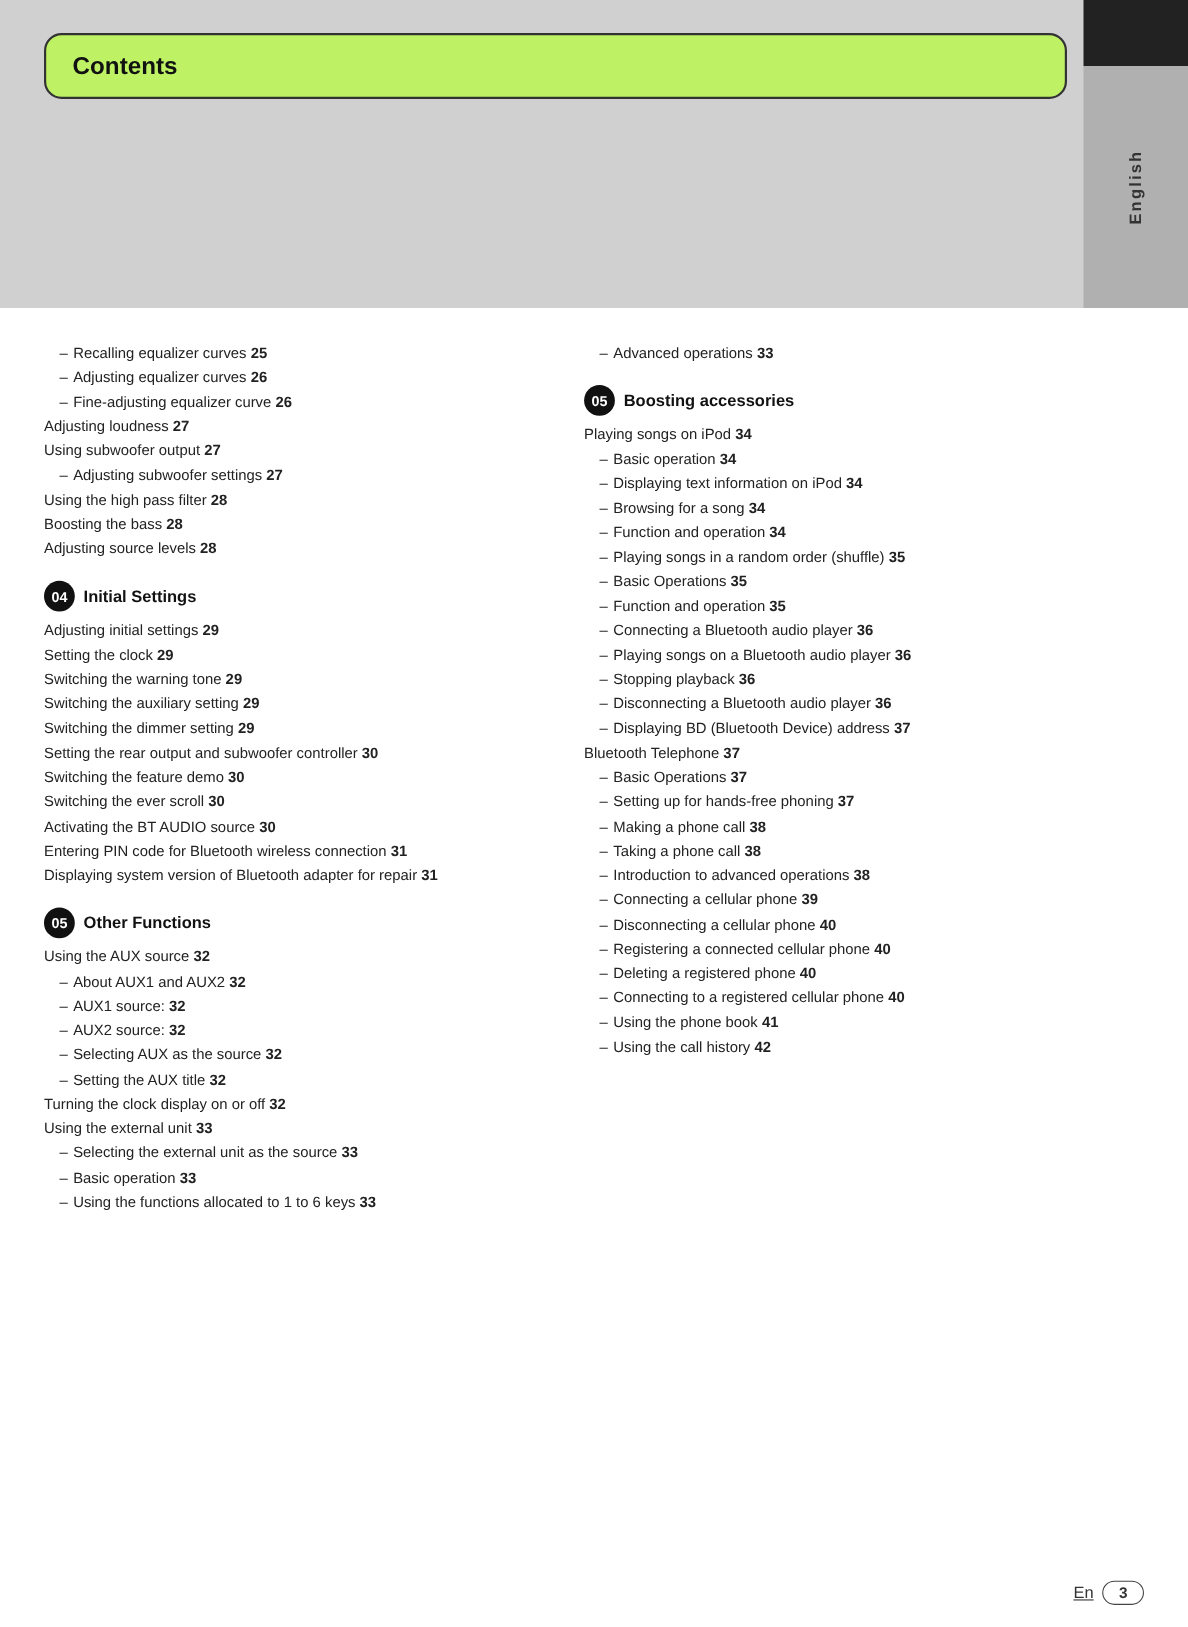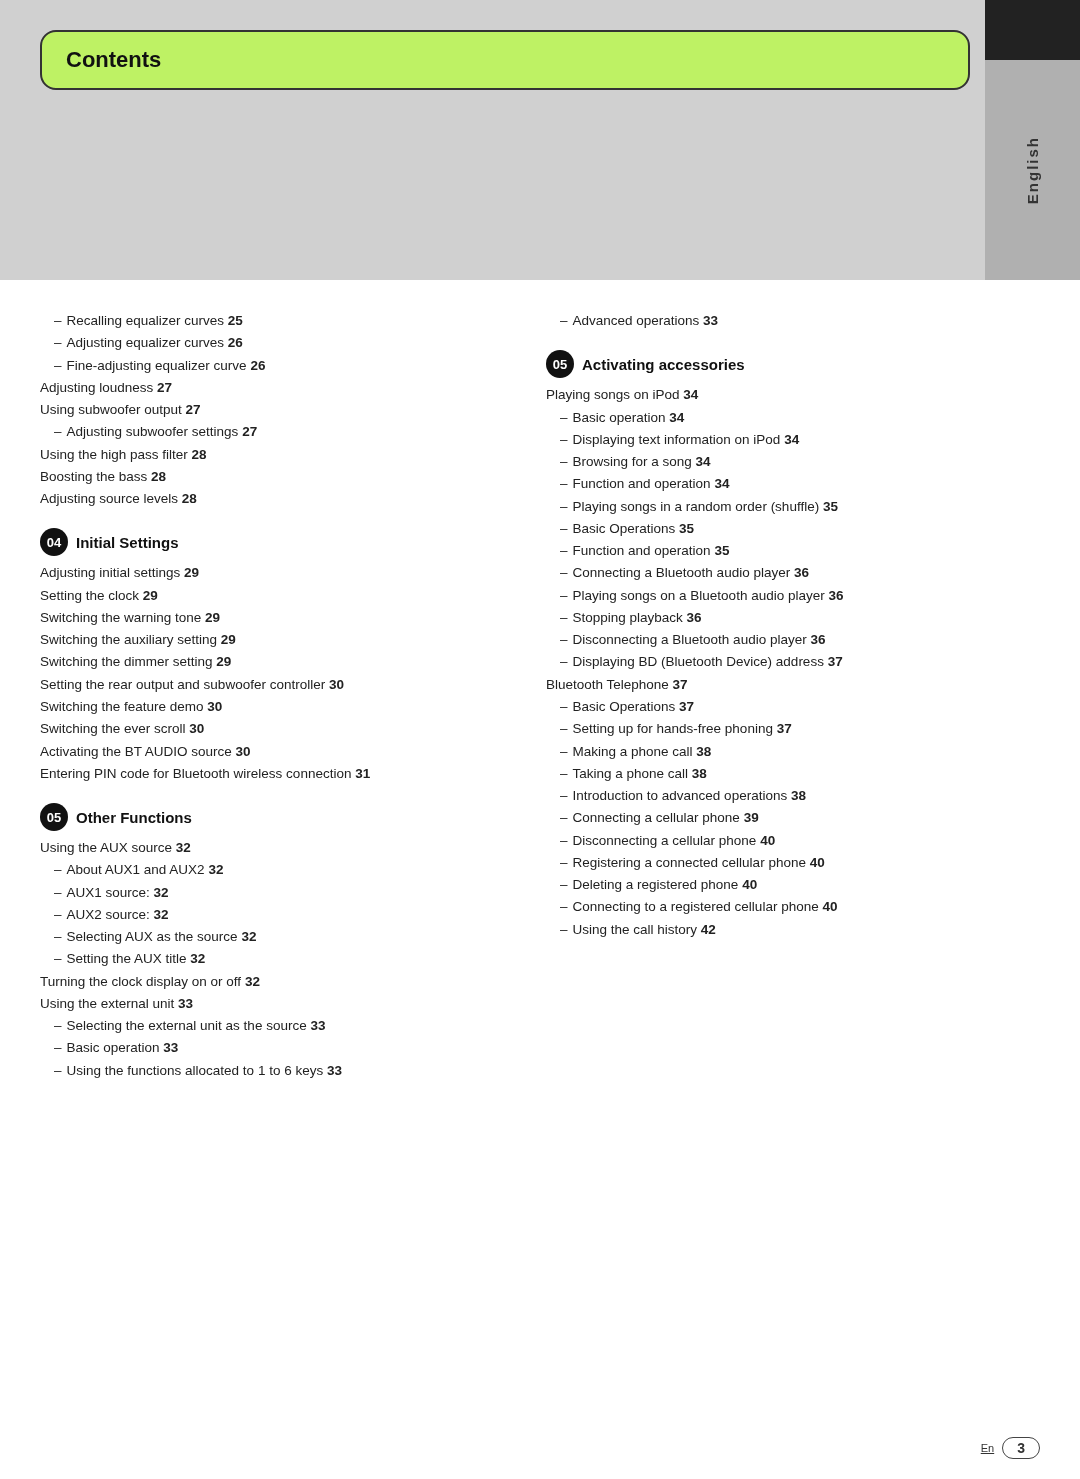--- a/index.html
+++ b/index.html
@@ -84,21 +84,21 @@
       writing-mode: vertical-rl;
       text-orientation: mixed;
       transform: rotate(180deg);
       letter-spacing: 2px;
     }
 
     
     .main-content {
       padding: 30px 40px 40px 40px;
       display: flex;
-      gap: 16px;
+      gap: 1px;
     }
 
     .left-col {
       width: 480px;
       padding-right: 30px;
     }
 
     .right-col {
       width: 480px;
       padding-left: 10px;
@@ -170,21 +170,21 @@
       bottom: 20px;
       right: 40px;
       display: flex;
       align-items: center;
       gap: 8px;
       font-size: 13px;
       color: #333;
     }
 
     .footer-en {
-      font-size: 11px;
+      font-size: 15px;
       text-decoration: underline;
     }
 
     .footer-page {
       border: 1.5px solid #444;
       border-radius: 12px;
       padding: 2px 14px;
       font-size: 14px;
       font-weight: bold;
     }
@@ -251,20 +251,21 @@
       <div class="toc-entry indent-1">Adjusting initial settings&nbsp;<span class="page-num">29</span></div>
       <div class="toc-entry indent-1">Setting the clock&nbsp;<span class="page-num">29</span></div>
       <div class="toc-entry indent-1">Switching the warning tone&nbsp;<span class="page-num">29</span></div>
       <div class="toc-entry indent-1">Switching the auxiliary setting&nbsp;<span class="page-num">29</span></div>
       <div class="toc-entry indent-1">Switching the dimmer setting&nbsp;<span class="page-num">29</span></div>
       <div class="toc-entry indent-1">Setting the rear output and subwoofer controller&nbsp;<span class="page-num">30</span></div>
       <div class="toc-entry indent-1">Switching the feature demo&nbsp;<span class="page-num">30</span></div>
       <div class="toc-entry indent-1">Switching the ever scroll&nbsp;<span class="page-num">30</span></div>
       <div class="toc-entry indent-1">Activating the BT AUDIO source&nbsp;<span class="page-num">30</span></div>
       <div class="toc-entry indent-1">Entering PIN code for Bluetooth wireless connection&nbsp;<span class="page-num">31</span></div>
+      <div class="toc-entry indent-1">Displaying system version of Bluetooth adapter for repair&nbsp;<span class="page-num">31</span></div>
 
       <div class="section-header">
         <div class="section-badge">
           <span>05</span>
         </div>
         <span class="section-title">Other Functions</span>
       </div>
 
       <div class="toc-entry indent-1">Using the AUX source&nbsp;<span class="page-num">32</span></div>
 
@@ -317,21 +318,21 @@
         <div class="toc-sub-item toc-entry">
           <span>Advanced operations&nbsp;</span>
             <span class="page-num">33</span>
         </div>
       </div>
 
       <div class="section-header">
         <div class="section-badge">
           <span>05</span>
         </div>
-        <span class="section-title">Activating accessories</span>
+        <span class="section-title">Boosting accessories</span>
       </div>
 
       <div class="toc-entry indent-1">Playing songs on iPod&nbsp;<span class="page-num">34</span></div>
 
       <div class="toc-sub">
         <div class="toc-sub-item toc-entry">
           <span>Basic operation&nbsp;</span>
             <span class="page-num">34</span>
         </div>
         <div class="toc-sub-item toc-entry">
@@ -419,20 +420,24 @@
           <span>Registering a connected cellular phone&nbsp;</span>
             <span class="page-num">40</span>
         </div>
         <div class="toc-sub-item toc-entry">
           <span>Deleting a registered phone&nbsp;</span>
             <span class="page-num">40</span>
         </div>
         <div class="toc-sub-item toc-entry">
           <span>Connecting to a registered cellular phone&nbsp;</span>
             <span class="page-num">40</span>
+        </div>
+        <div class="toc-sub-item toc-entry">
+          <span>Using the phone book&nbsp;</span>
+            <span class="page-num">41</span>
         </div>
         <div class="toc-sub-item toc-entry">
           <span>Using the call history&nbsp;</span>
             <span class="page-num">42</span>
         </div>
       </div>
 
     </div>
   </div>
 

